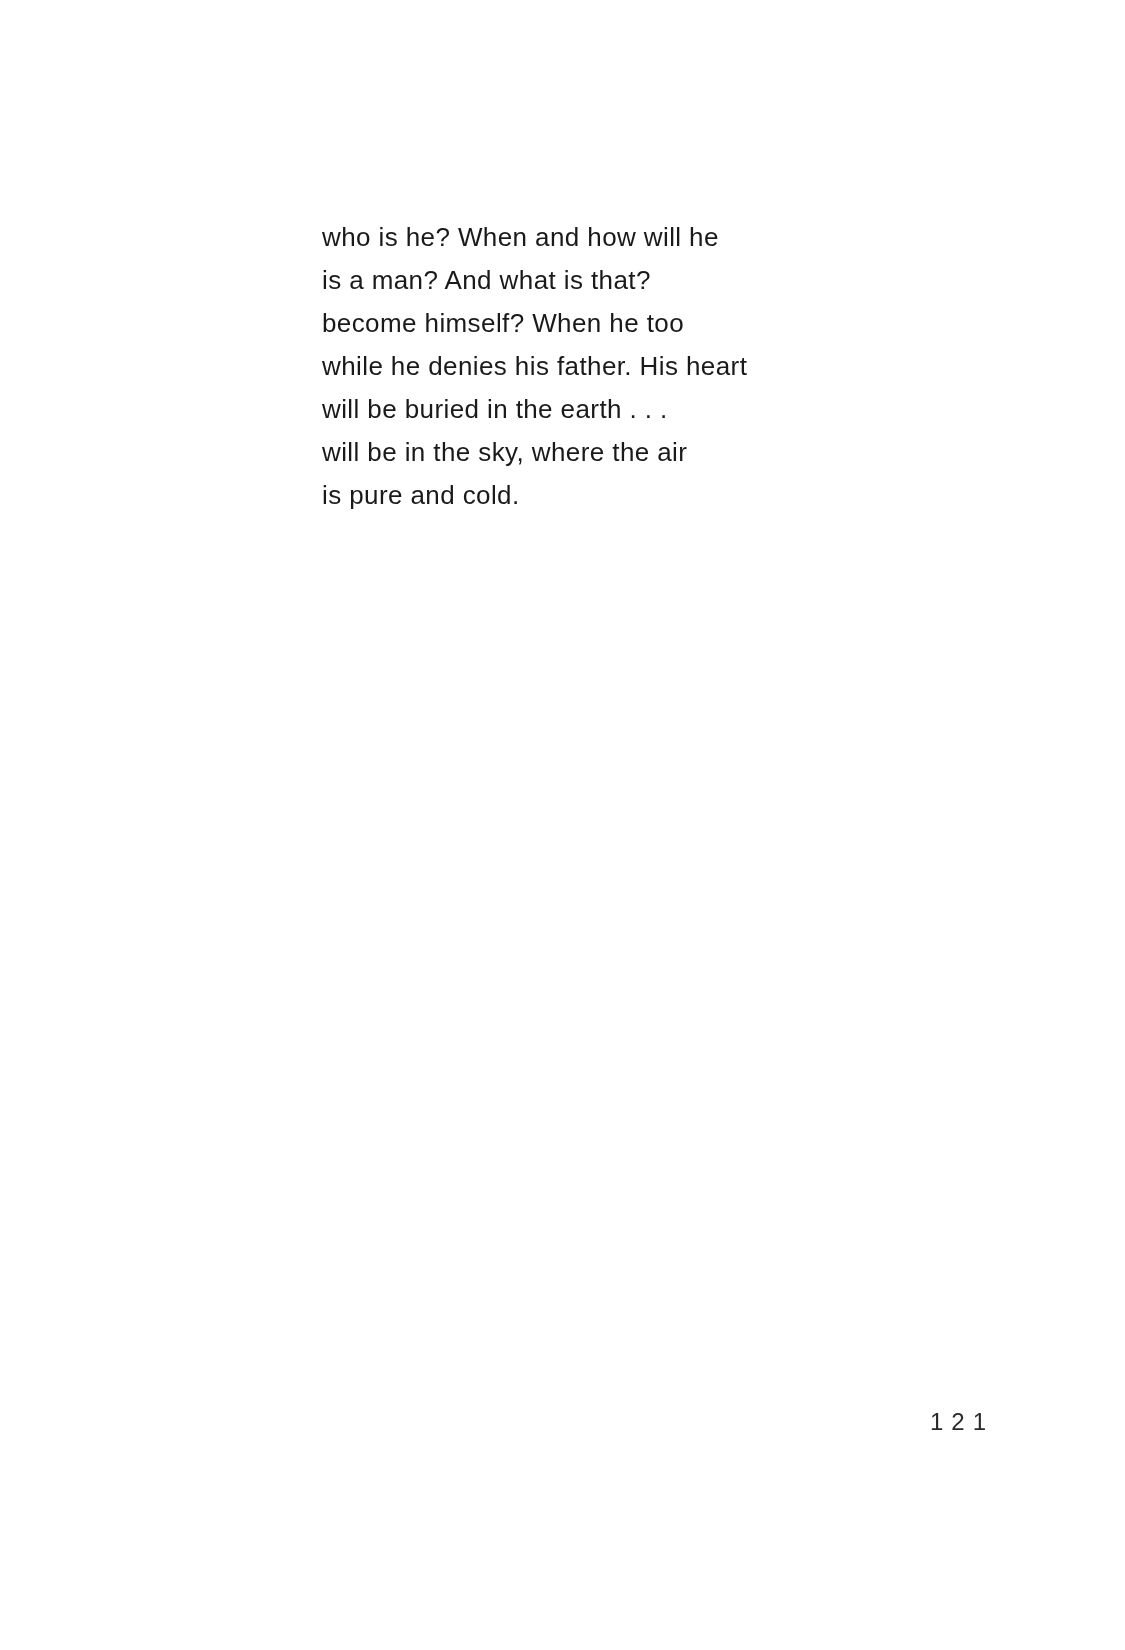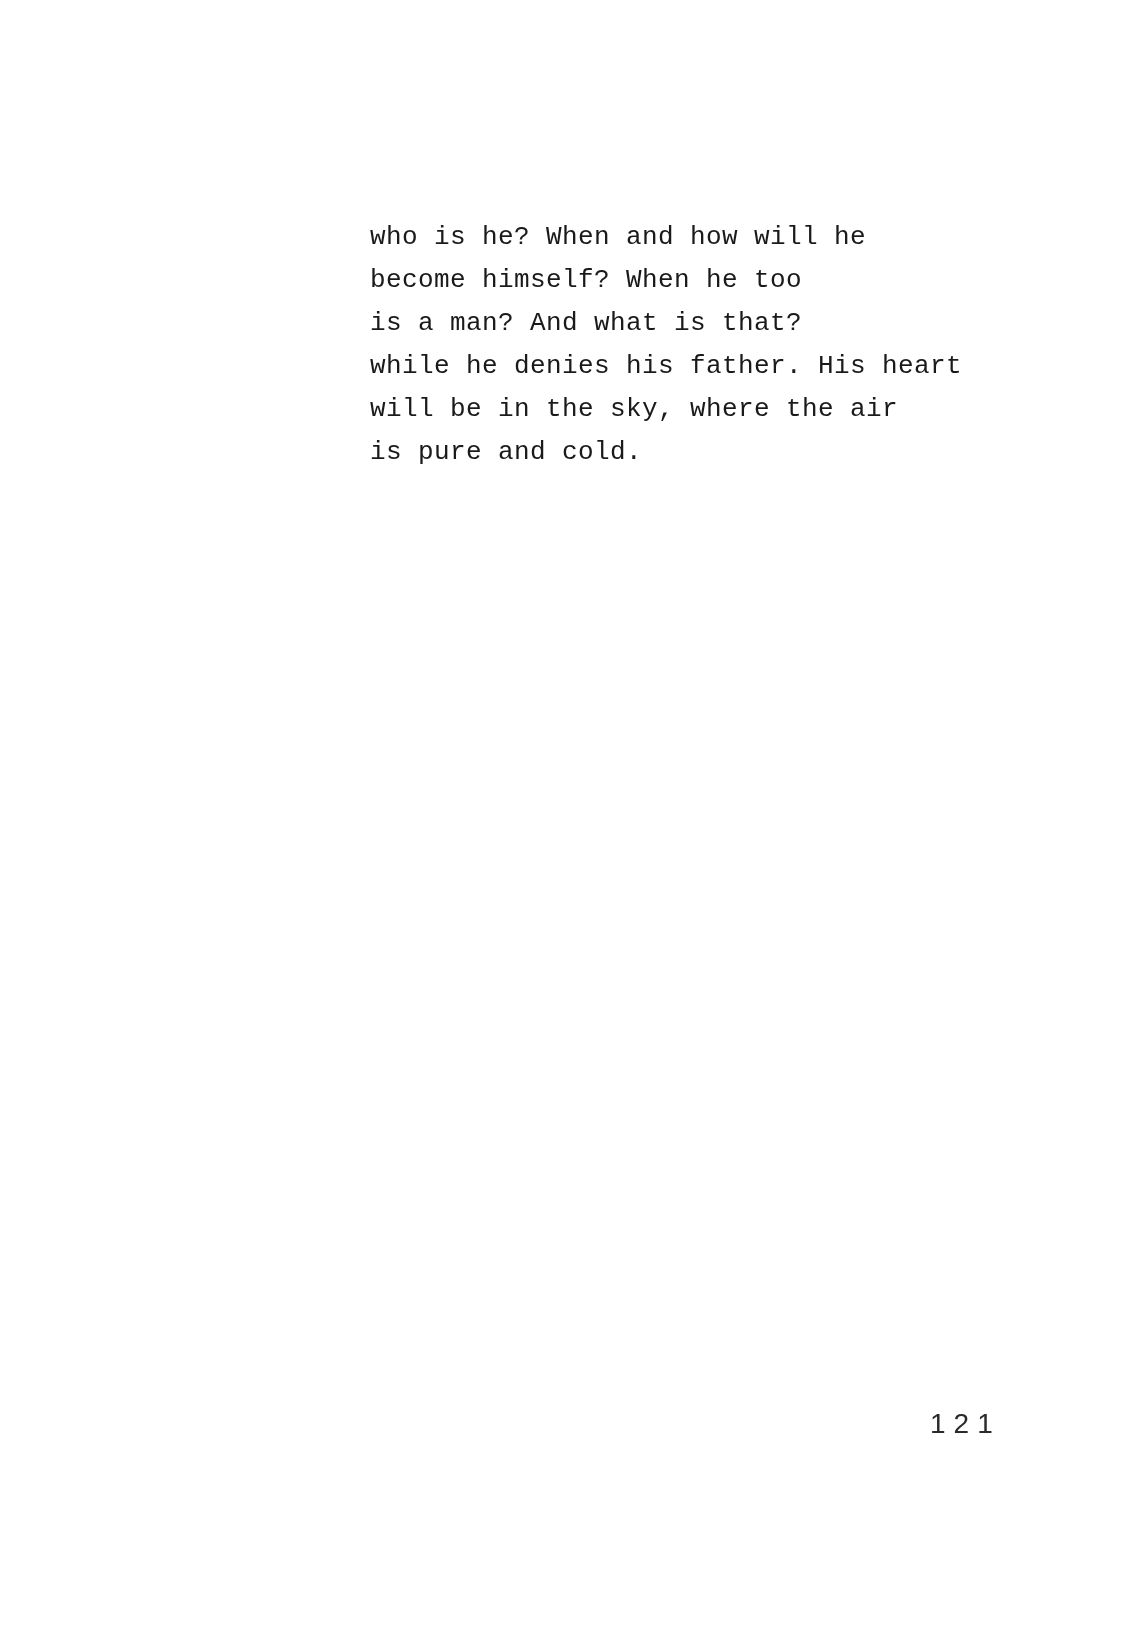--- a/index.html
+++ b/index.html
@@ -12,47 +12,47 @@
     width: 1125px;
     height: 1650px;
     background: #ffffff;
     overflow: hidden;
   }
   .poem {
     position: absolute;
     left: 322px;
     top: 216px;
     width: 480px;
-    font-family: Liberation Mono, monospace;
+    font-family: Liberation Sans, sans-serif;
     font-size: 26px;
     line-height: 43px;
     letter-spacing: 0.4px;
     color: #1a1a1a;
     text-rendering: optimizeLegibility;
-    margin-left: 48px;
   }
   .poem .line {
     white-space: pre;
   }
   .page-number {
     position: absolute;
     left: 930px;
     top: 1408px;
     font-family: "Liberation Sans", "DejaVu Sans", sans-serif;
-    font-size: 28px;
+    font-size: 24px;
     letter-spacing: 8px;
     color: #2a2a2a;
   }
 </style>
 </head>
 <body>
 
 <div class="page">
   <div class="poem">
     <div class="line">who is he? When and how will he</div>
+    <div class="line">is a man? And what is that?</div>
     <div class="line">become himself? When he too</div>
-    <div class="line">is a man? And what is that?</div>
     <div class="line">while he denies his father. His heart</div>
+    <div class="line">will be buried in the earth . . .</div>
     <div class="line">will be in the sky, where the air</div>
     <div class="line">is pure and cold.</div>
   </div>
   <div class="page-number">121</div>
 </div>
 
 </body></html>

